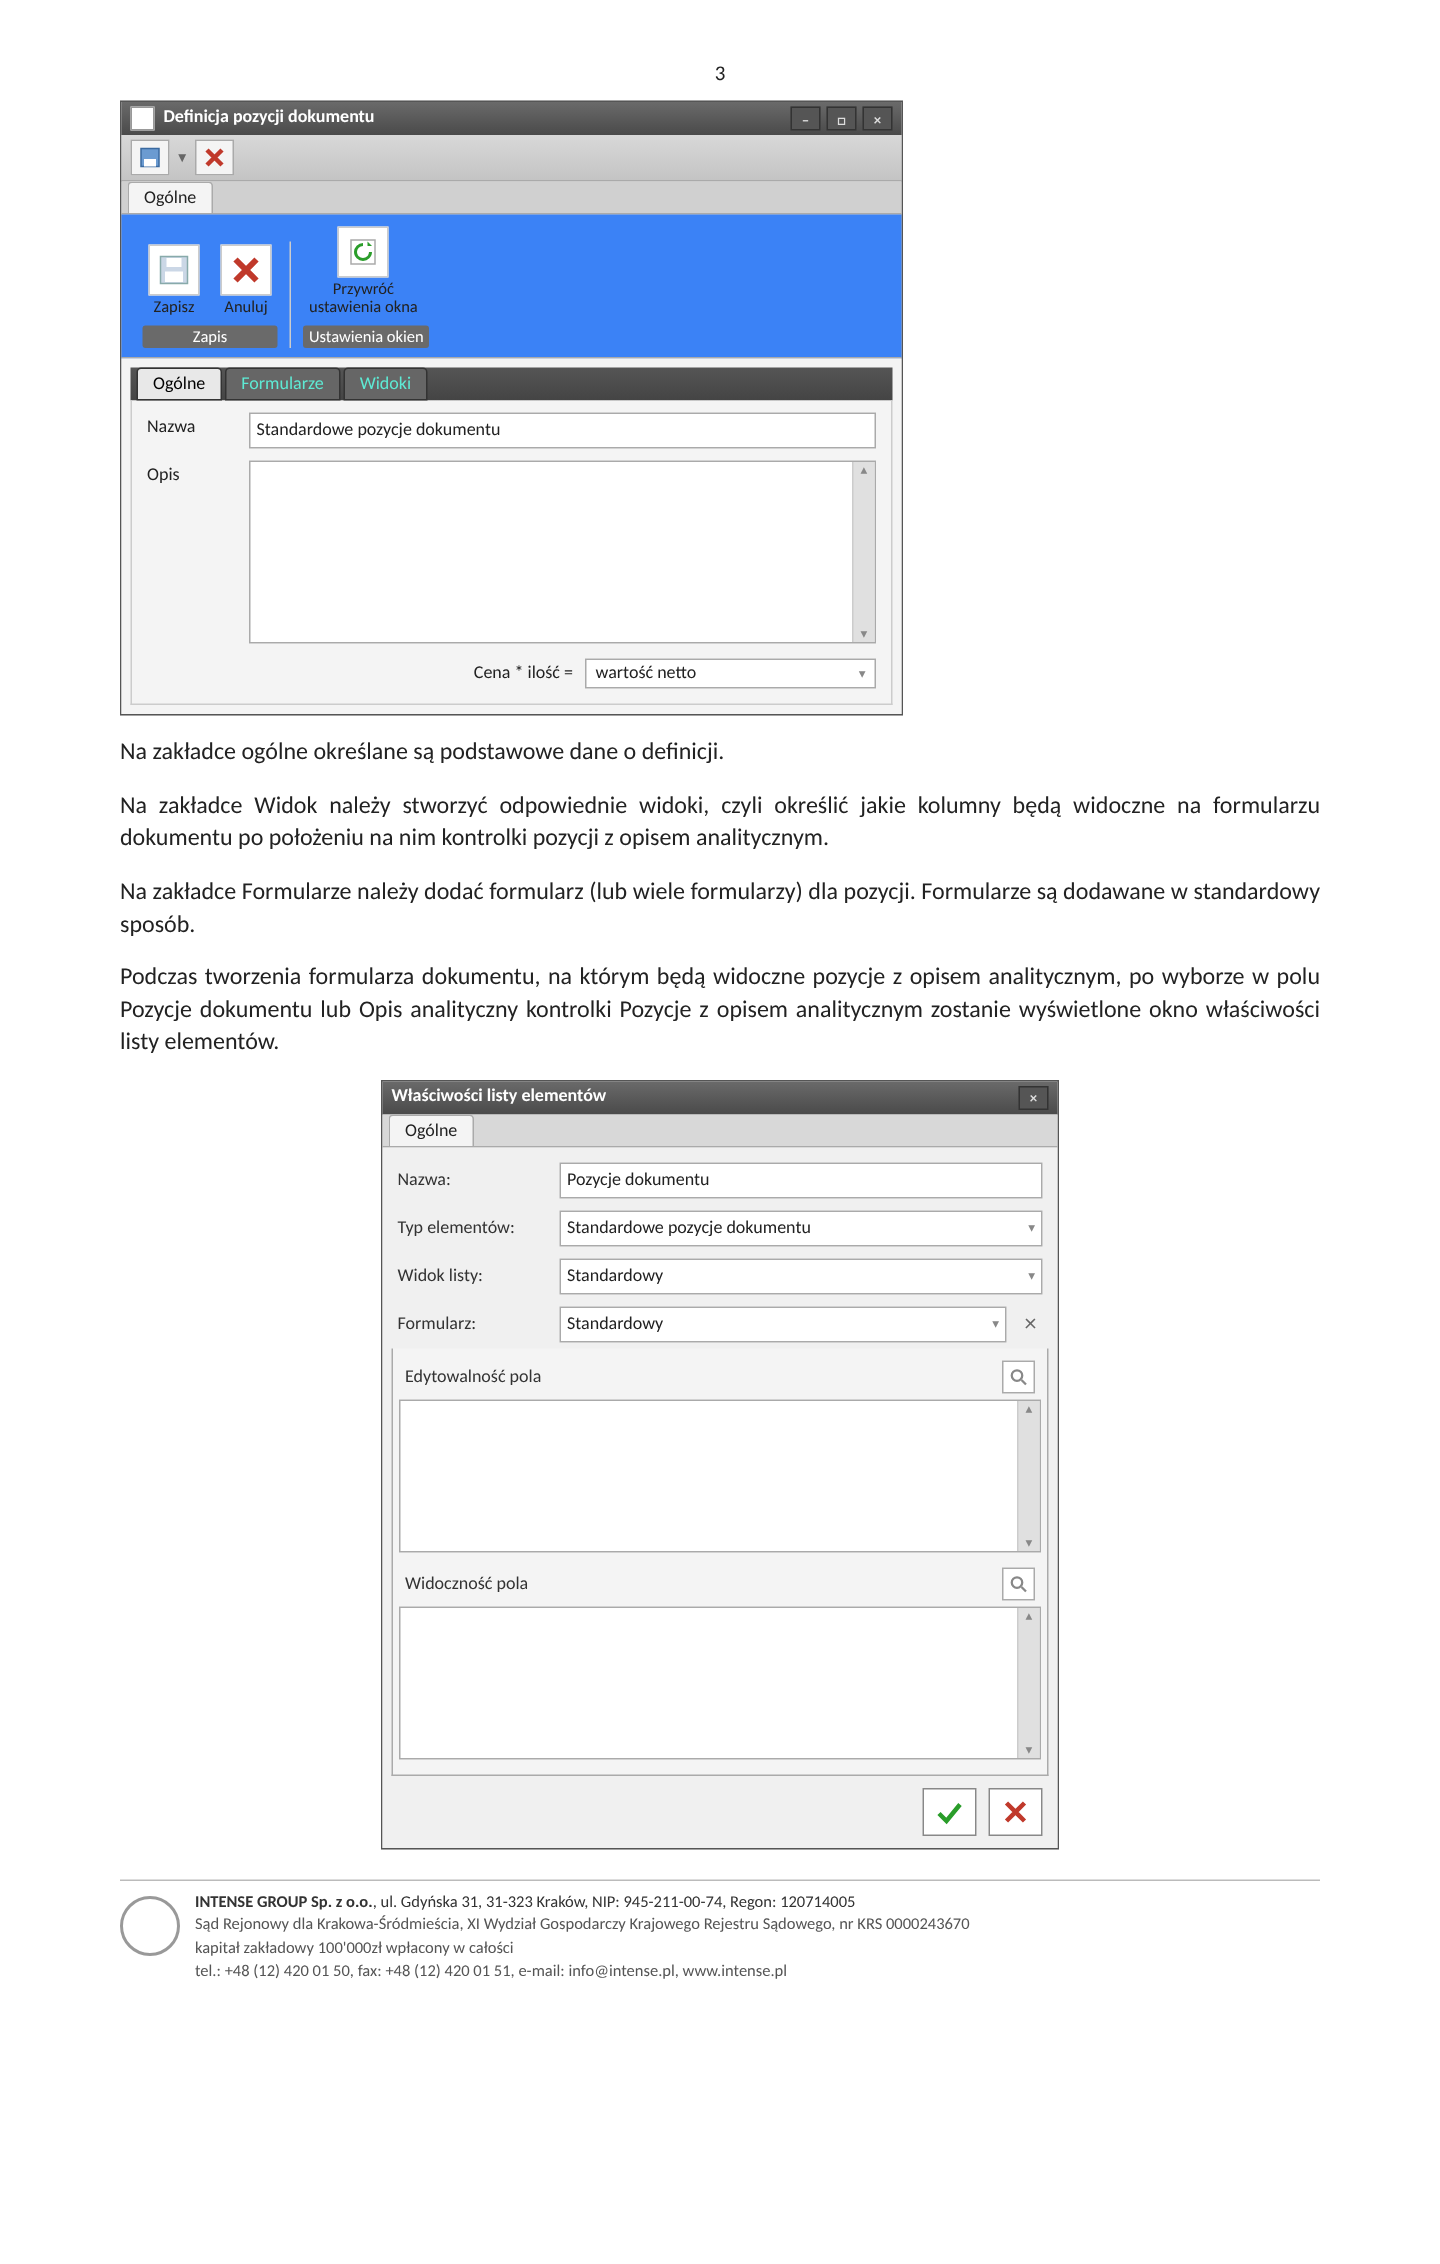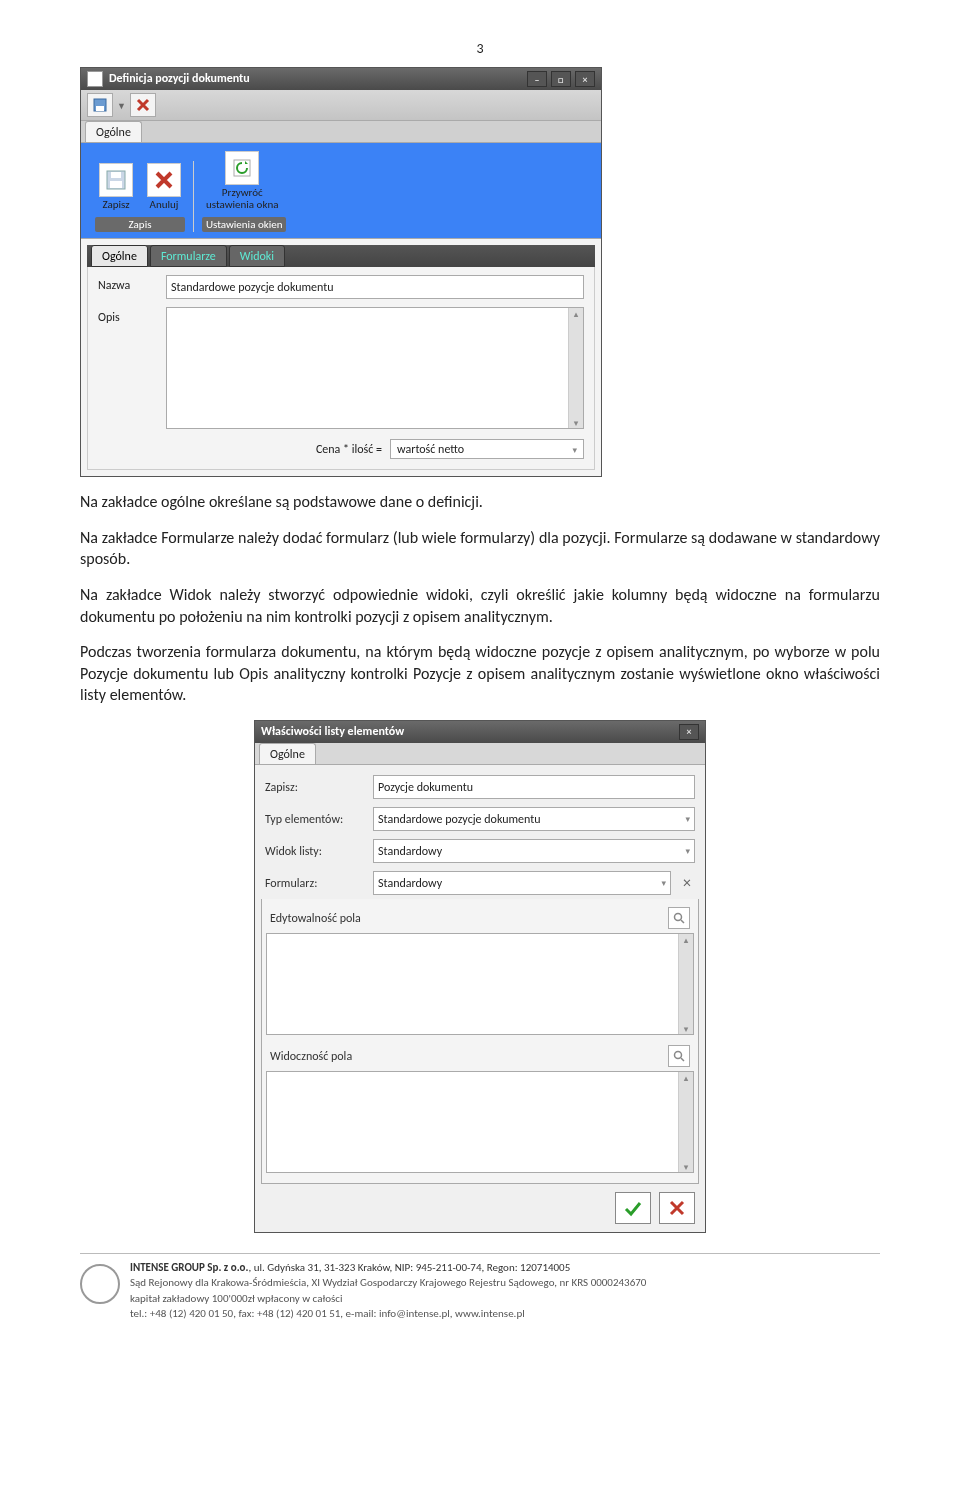--- a/index.html
+++ b/index.html
@@ -159,36 +159,36 @@
           <div class="sel">
             <span>wartość netto</span>
             <span class="dd-arrow">▾</span>
           </div>
         </div>
       </div>
     </div>
   </div>
 
   <p class="prose">Na zakładce ogólne określane są podstawowe dane o definicji.</p>
+  <p class="prose">Na zakładce Widok należy stworzyć odpowiednie widoki, czyli określić jakie kolumny będą widoczne na formularzu dokumentu po położeniu na nim kontrolki pozycji z opisem analitycznym.</p>
   <p class="prose">Na zakładce Formularze należy dodać formularz (lub wiele formularzy) dla pozycji. Formularze są dodawane w standardowy sposób.</p>
-  <p class="prose">Na zakładce Widok należy stworzyć odpowiednie widoki, czyli określić jakie kolumny będą widoczne na formularzu dokumentu po położeniu na nim kontrolki pozycji z opisem analitycznym.</p>
   <p class="prose">Podczas tworzenia formularza dokumentu, na którym będą widoczne pozycje z opisem analitycznym, po wyborze w polu Pozycje dokumentu lub Opis analityczny kontrolki Pozycje z opisem analitycznym zostanie wyświetlone okno właściwości listy elementów.</p>
 
   <div class="win win2">
     <div class="titlebar">
       <span>Właściwości listy elementów</span>
       <span class="spacer"></span>
       <span class="winbtn">×</span>
     </div>
     <div class="tabstrip" style="background:#d8d8d8;">
       <div class="tab active">Ogólne</div>
     </div>
     <div class="form2">
       <div class="frow">
-        <label>Zapisz:</label>
+        <label>Nazwa:</label>
         <div class="dd">
             <span>Pozycje dokumentu</span>
           </div>
       </div>
       <div class="frow">
         <label>Typ elementów:</label>
         <div class="dd">
             <span>Standardowe pozycje dokumentu</span>
             <span class="dd-arrow">▾</span>
           </div>

